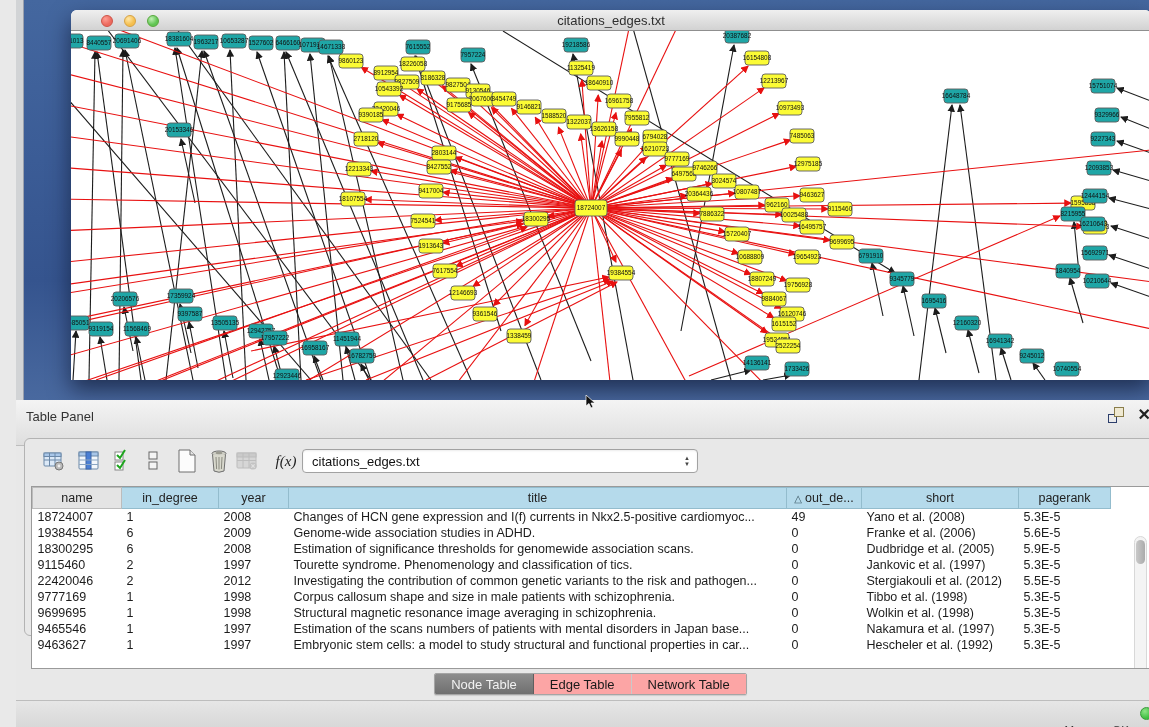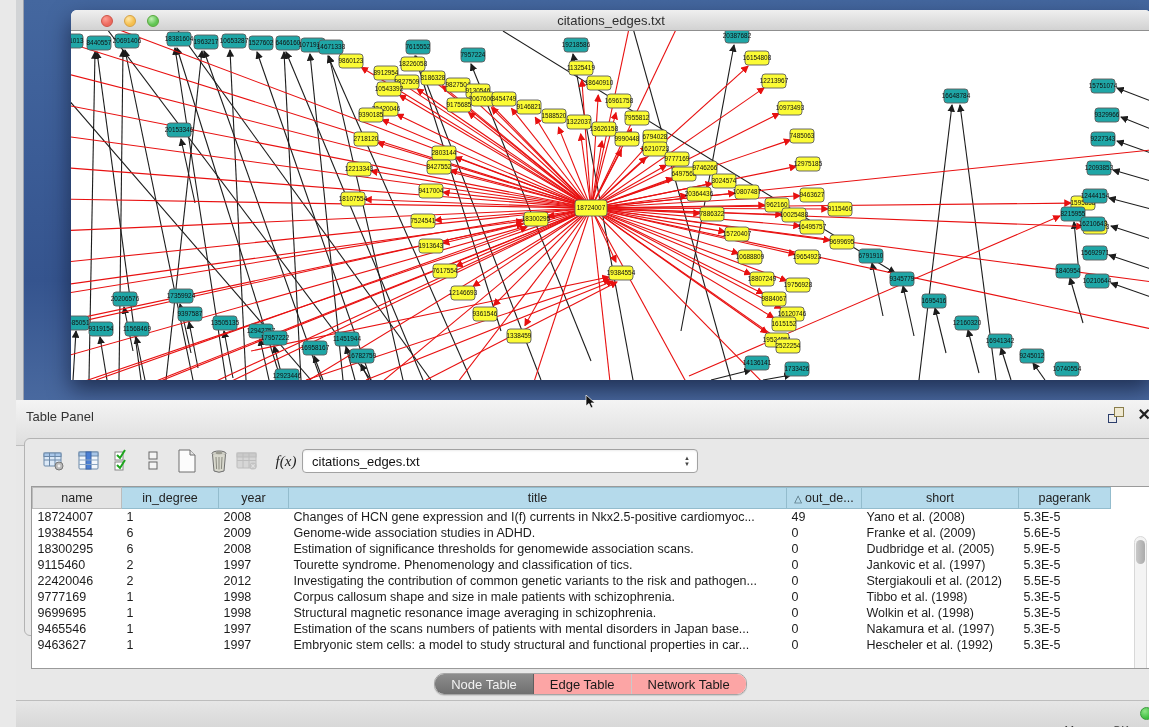--- a/index.html
+++ b/index.html
@@ -60,21 +60,21 @@
     background:#b5daeb; border:1px solid #93bccd; text-align:center; overflow:hidden; white-space:nowrap; }
   table.grid th.graycol { background:#e4e4e4; border-color:#bcbcbc; }
   table.grid td { height:16px; padding:0 0 0 5px; white-space:nowrap; overflow:hidden; border:none; }
   .sorttri { font-size:10px; color:#3c5864; margin-right:3px; }
   .vscroll { position:absolute; right:3px; top:49px; width:13px; height:179px;
     background:#f4f4f4; border:1px solid #d8d8d8; border-radius:7px; }
   .vthumb { position:absolute; left:1px; top:3px; width:9px; height:24px; background:linear-gradient(90deg,#c9c9c9,#ababab); border-radius:5px; }
 
   
   .tabbar { position:absolute; top:273px; left:0; width:1149px; height:24px; text-align:center; }
-  .seg { display:inline-flex; height:22px; border:1px solid #a5a5a5; border-radius:10px; overflow:hidden;
+  .seg { display:inline-flex; height:22px; border:1px solid #a5a5a5; border-radius:2px; overflow:hidden;
     background:#fdfdfd; box-shadow:0 1px 1px rgba(0,0,0,.12); }
   .seg .tab { padding:0 16px; font-size:13px; line-height:21px; color:#1a1a1a; background:#fca5a5; border-right:1px solid #c9c9c9; }
   .seg .tab:last-child { border-right:none; }
   .seg .tab.active { background:linear-gradient(#8d8d8d,#6f6f6f); color:#f2f2f2; border-right:1px solid #5f5f5f; }
 
   
   .statusbar { position:absolute; top:300px; left:0; width:1149px; height:27px;
     background:linear-gradient(#e6e6e6,#d8d8d8); border-top:1px solid #bdbdbd; }
   .mem { position:absolute; right:36px; top:7px; font-size:11.5px; color:#333;margin-top:16px; }
   .memdot { position:absolute; right:12px; top:6px; width:13px; height:13px; border-radius:50%;
@@ -633,21 +633,21 @@
                 <td>49</td>
                 <td>Yano et al. (2008)</td>
                 <td>5.3E-5</td>
               </tr>
               <tr>
                 <td>19384554</td>
                 <td>6</td>
                 <td>2009</td>
                 <td>Genome-wide association studies in ADHD.</td>
                 <td>0</td>
-                <td>Franke et al. (2009)</td>
+                <td>Franke et al. (2006)</td>
                 <td>5.6E-5</td>
               </tr>
               <tr>
                 <td>18300295</td>
                 <td>6</td>
                 <td>2008</td>
                 <td>Estimation of significance thresholds for genomewide association scans.</td>
                 <td>0</td>
                 <td>Dudbridge et al. (2005)</td>
                 <td>5.9E-5</td>

